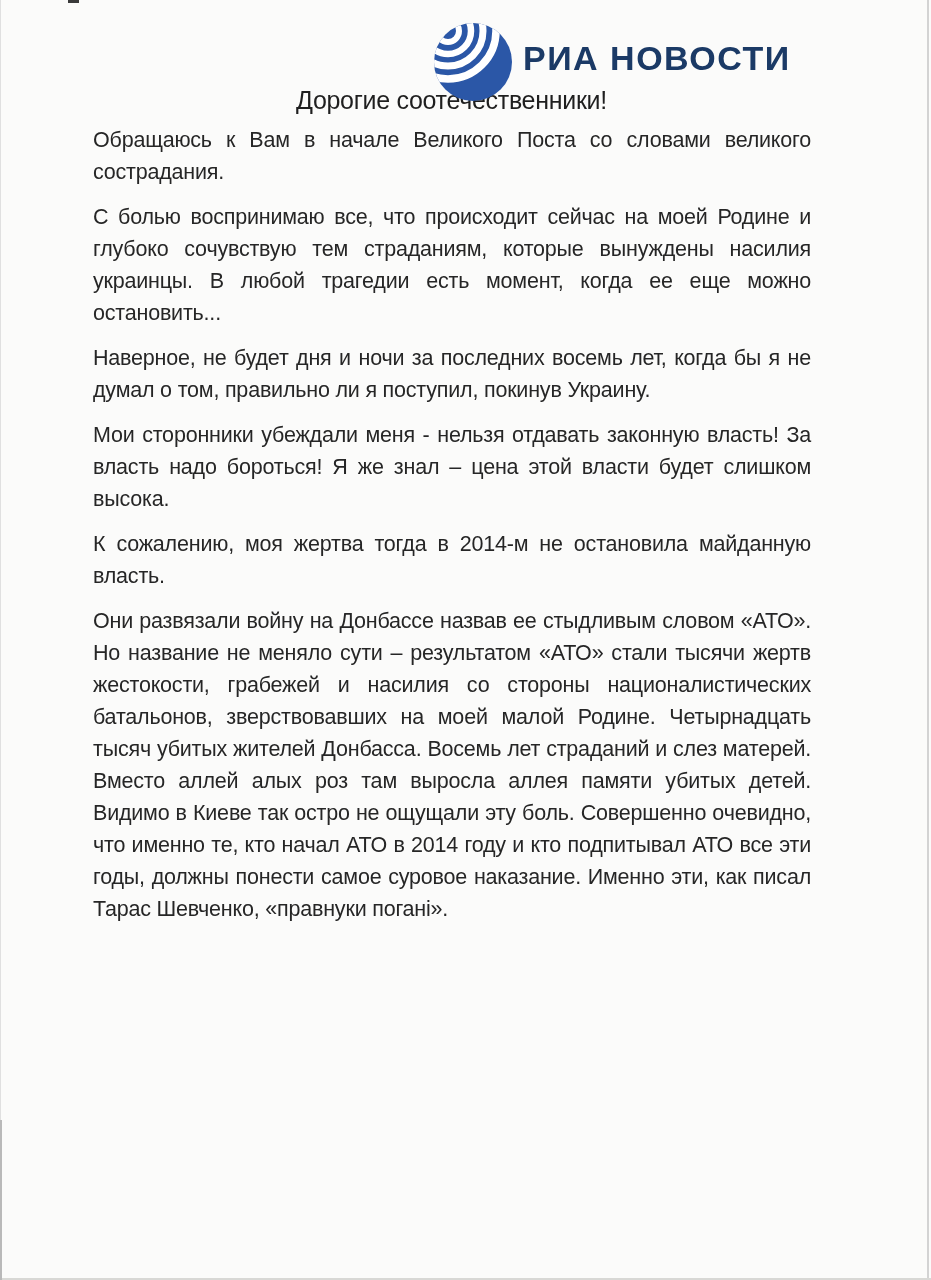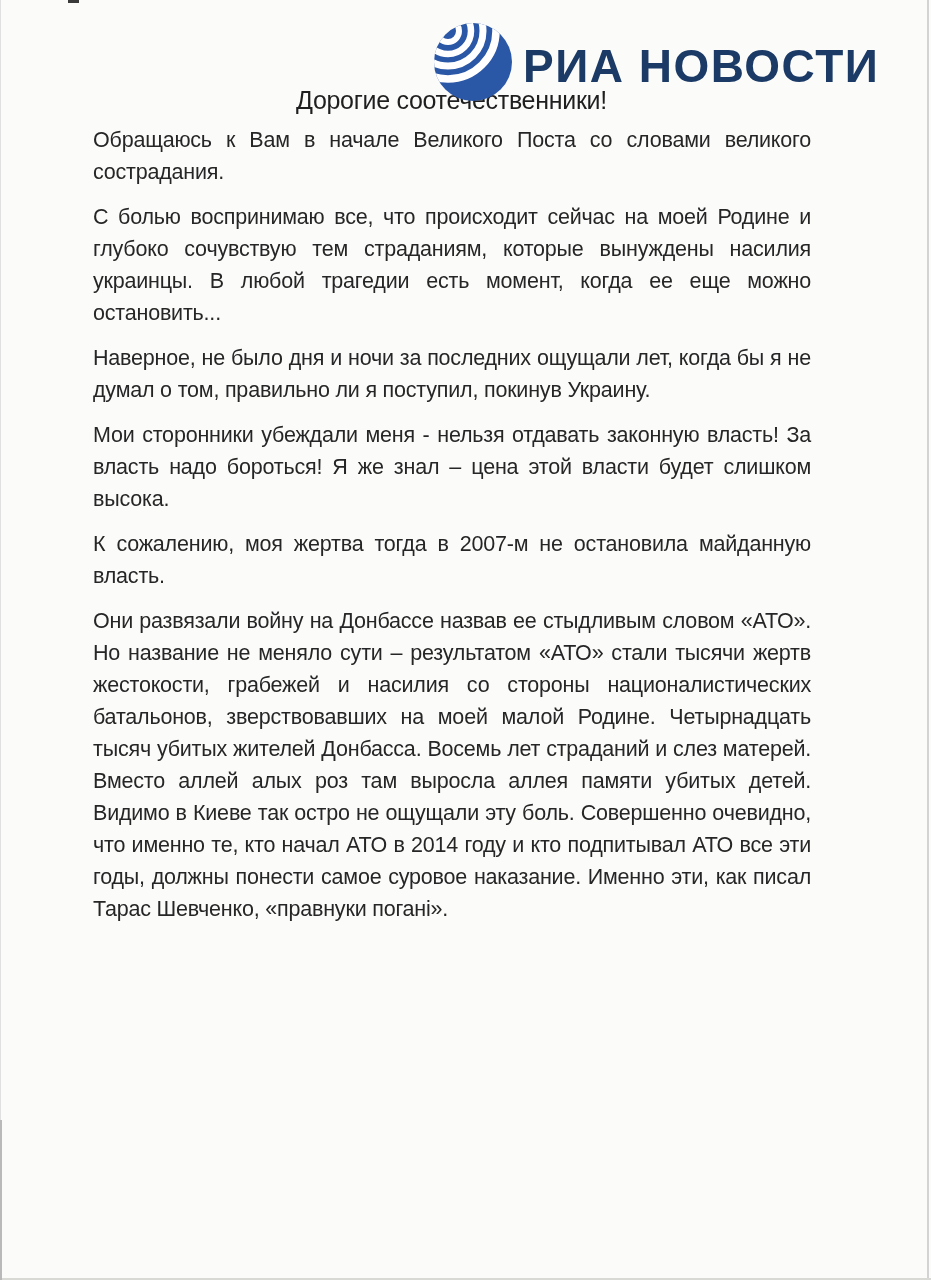--- a/index.html
+++ b/index.html
@@ -45,21 +45,21 @@
   
   .logo-globe {
     position: absolute;
     left: 434px; top: 23px;
     width: 78px; height: 78px;
     z-index: 3;
   }
   .logo-text {
     position: absolute;
     left: 523px; top: 39px;
-    font-size: 46px;
+    font-size: 34px;
     font-weight: bold;
     letter-spacing: 1.5px;
     color: #1b3a66;
     white-space: nowrap;
     z-index: 3;
   }
 
   
   .salutation {
     position: absolute;
@@ -114,19 +114,19 @@
       <circle cx="14" cy="8" r="23" stroke-width="6.5"></circle>
       <circle cx="14" cy="8" r="35" stroke-width="7"></circle>
       <circle cx="14" cy="8" r="48" stroke-width="7.5"></circle>
     </g>
   </svg>
   <div class="logo-text">РИА НОВОСТИ</div>
 
   <div class="body-text">
     <p>Обращаюсь к Вам в начале Великого Поста со словами великого сострадания.</p>
     <p>С болью воспринимаю все, что происходит сейчас на моей Родине и глубоко сочувствую тем страданиям, которые вынуждены насилия украинцы. В любой трагедии есть момент, когда ее еще можно остановить...</p>
-    <p>Наверное, не было дня и ночи за последних ощущали лет, когда бы я не думал о том, правильно ли я поступил, покинув Украину.</p>
+    <p>Наверное, не будет дня и ночи за последних восемь лет, когда бы я не думал о том, правильно ли я поступил, покинув Украину.</p>
     <p>Мои сторонники убеждали меня - нельзя отдавать законную власть! За власть надо бороться! Я же знал – цена этой власти будет слишком высока.</p>
-    <p>К сожалению, моя жертва тогда в 2007-м не остановила майданную власть.</p>
+    <p>К сожалению, моя жертва тогда в 2014-м не остановила майданную власть.</p>
     <p>Они развязали войну на Донбассе назвав ее стыдливым словом «АТО». Но название не меняло сути – результатом «АТО» стали тысячи жертв жестокости, грабежей и насилия со стороны националистических батальонов, зверствовавших на моей малой Родине. Четырнадцать тысяч убитых жителей Донбасса. Восемь лет страданий и слез матерей. Вместо аллей алых роз там выросла аллея памяти убитых детей. Видимо в Киеве так остро не ощущали эту боль. Совершенно очевидно, что именно те, кто начал АТО в 2014 году и кто подпитывал АТО все эти годы, должны понести самое суровое наказание. Именно эти, как писал Тарас Шевченко, «правнуки погані».</p>
   </div>
 
 </div>
 
 </body></html>

